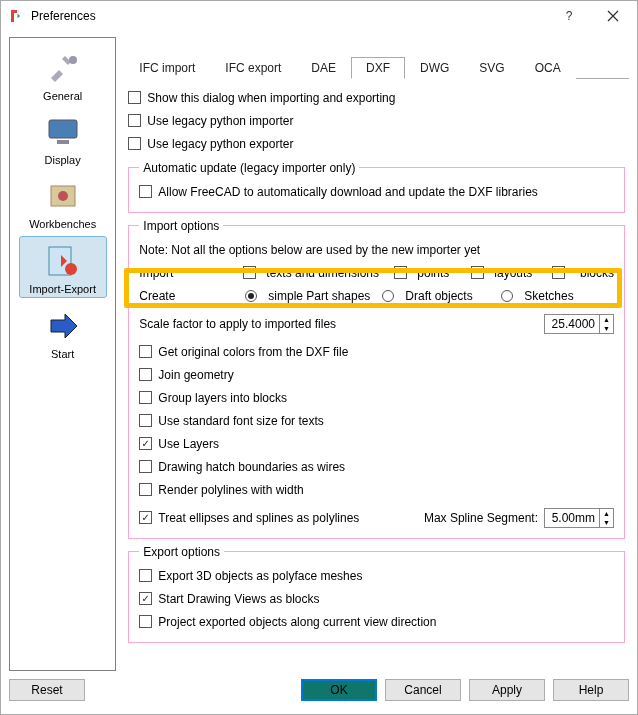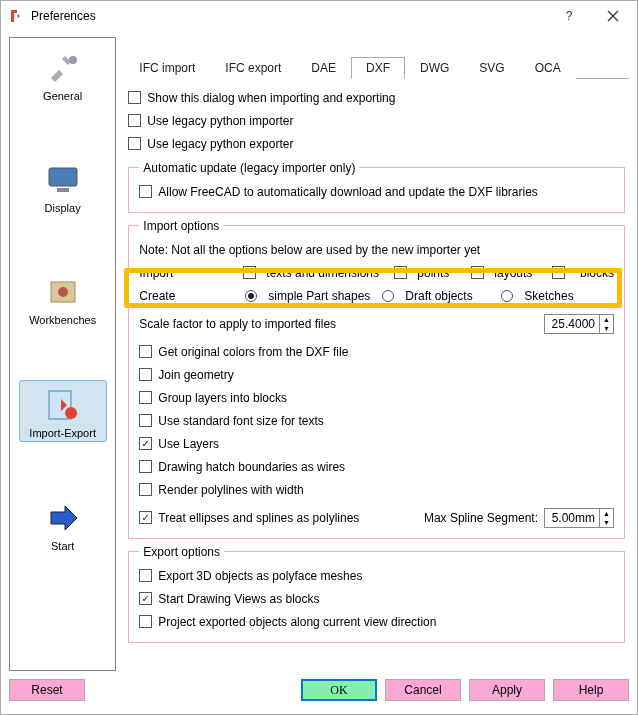--- a/index.html
+++ b/index.html
@@ -2,21 +2,21 @@
 <html><head>
 <meta charset="utf-8">
 <style>
 * { box-sizing: border-box; font-family: "Segoe UI", Tahoma, sans-serif; font-size: 12px; }
 body { margin: 0; width: 638px; height: 715px; background: #fff; border: 1px solid #aaa; overflow: hidden; }
 .titlebar { height: 30px; display: flex; align-items: center; padding: 0 2px 0 8px; }
 .titlebar .icon { width: 16px; height: 16px; margin-right: 6px; }
 .titlebar .title { flex: 1; }
 .titlebar .tb-btn { width: 44px; height: 30px; display: flex; align-items: center; justify-content: center; color: #333; }
 .content { display: flex; height: 640px; padding: 6px 8px 0 8px; gap: 8px; }
-.sidebar { width: 108px; border: 1px solid #808080; padding: 6px 4px; display: flex; flex-direction: column; align-items: center; gap: 48px; }
+.sidebar { width: 108px; border: 1px solid #808080; padding: 6px 4px; display: flex; flex-direction: column; align-items: center; }
 .side-item { width: 88px; display: flex; flex-direction: column; align-items: center; padding: 4px 0 2px 0; border-radius: 3px; margin-bottom: 4px; }
 .side-item.selected { background: #d2e4ef; border: 1px solid #7bb6df; }
 .side-icon { width: 48px; height: 40px; display: flex; align-items: center; justify-content: center; }
 .side-label { margin-top: 2px; font-size: 11px; }
 .main { flex: 1; display: flex; flex-direction: column; justify-content: center; }
 .tabs { display: flex; border-bottom: 1px solid #aaa; }
 .tab { padding: 3px 14px; border: 1px solid transparent; border-bottom: none; position: relative; top: 1px; background: #fff; color: #222; }
 .tab.active { border-color: #aaa; border-bottom: 1px solid #fff; }
 .panel { padding: 8px 4px 4px 4px; }
 .row { display: flex; align-items: center; height: 22px; margin-bottom: 1px; }
@@ -26,22 +26,22 @@
 legend { padding: 0 4px; }
 .radio { width: 12px; height: 12px; border: 1px solid #555; border-radius: 50%; margin-right: 5px; display: inline-flex; align-items: center; justify-content: center; flex: none; }
 .radio.checked::after { content: ""; width: 6px; height: 6px; background: #222; border-radius: 50%; }
 .highlight-box { position: absolute; border: 5px solid #F8BC00; pointer-events: none; border-radius: 2px; }
 .spinner { display: flex; align-items: center; border: 1px solid #888; height: 20px; }
 .spinner input { border: none; width: 54px; text-align: right; padding-right: 4px; outline: none; }
 .spinner .arrows { width: 14px; height: 18px; border-left: 1px solid #888; display: flex; flex-direction: column; }
 .spinner .arrows span { flex: 1; display: flex; align-items: center; justify-content: center; font-size: 7px; }
 .footer { display: flex; padding: 8px; gap: 8px; align-items: center; }
 .footer .spacer { flex: 1; }
-.btn { width: 76px; height: 22px; border: 1px solid #adadad; background: #f9a8d4; display: flex; align-items: center; justify-content: center; }
-.btn.primary { border: 2px solid #0078d7; background: #86efac; font-family: Liberation Serif, serif; }
+.btn { width: 76px; height: 22px; border: 1px solid #adadad; background: #e5e5e5; display: flex; align-items: center; justify-content: center; }
+.btn.primary { border: 2px solid #0078d7; background: #0f766e; }
 </style>
 </head>
 <body>
 
 <div class="titlebar">
   <span class="icon">
     <svg viewBox="0 0 16 16">
         <path d="M2 2h6v3h-3v9h-3z" fill="#d43"></path>
         <path d="M9 6l2 2-2 2-1-1 1-1-1-1z" fill="#48a"></path>
       </svg>

